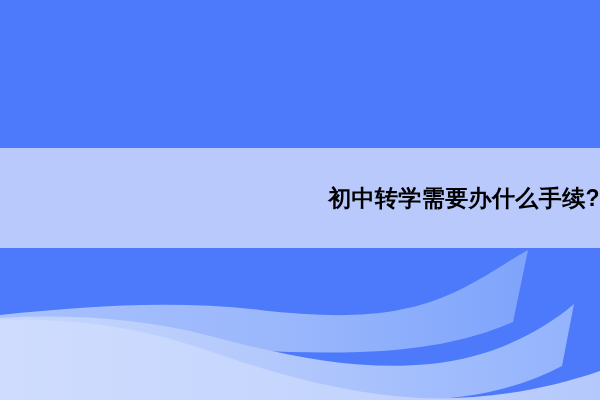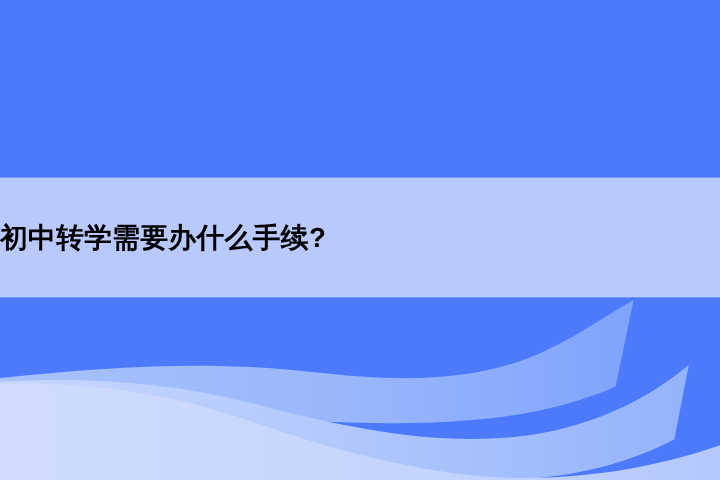--- a/index.html
+++ b/index.html
@@ -30,21 +30,21 @@
   
   .band-mid {
     position: absolute;
     left: 0;
     top: 148px;
     width: 600px;
     height: 100px;
     background: #b9c9fb;
     display: flex;
     align-items: center;
-    justify-content: flex-start;
+    justify-content: flex-end;
   }
 
   .headline {
     color: #000000;
     font-size: 23px;
     font-weight: 700;
     letter-spacing: 0.4px;
     line-height: 1;
     white-space: nowrap;
     text-align: center;

